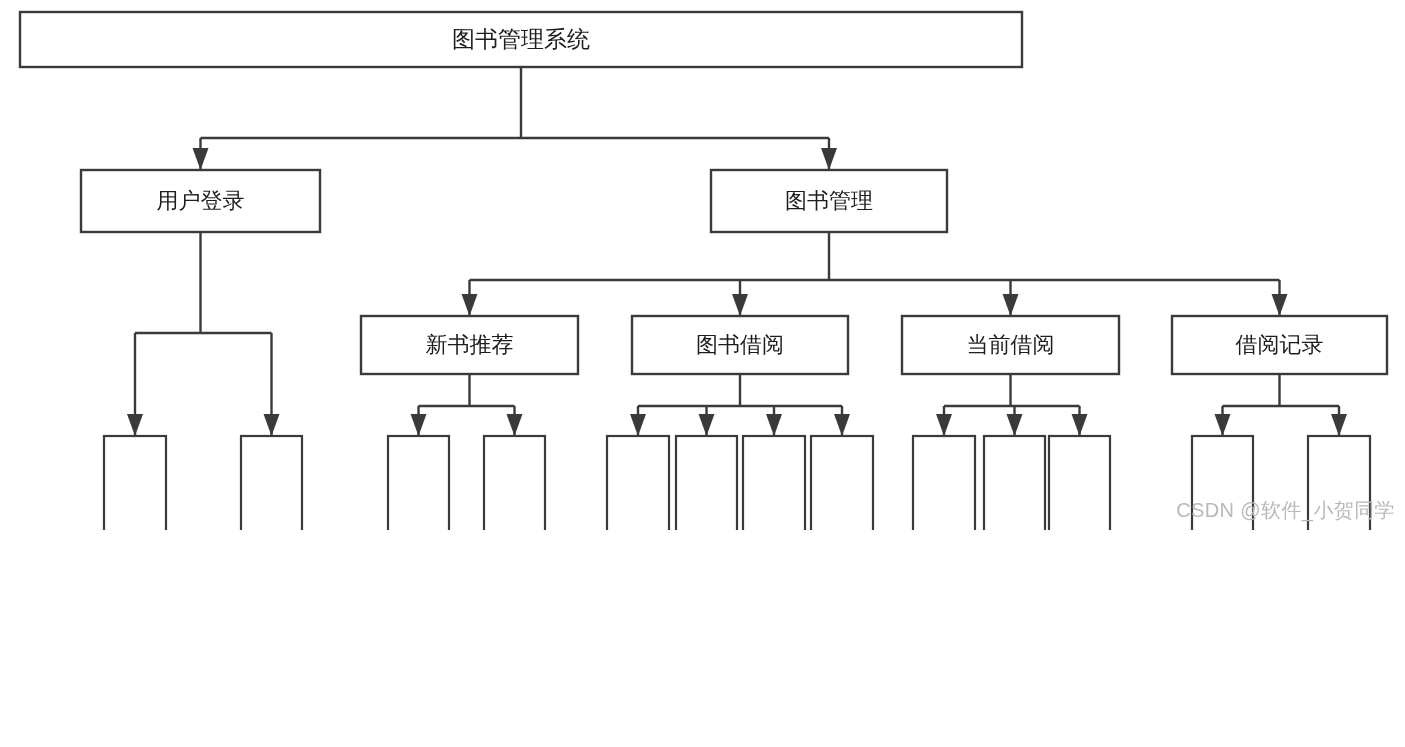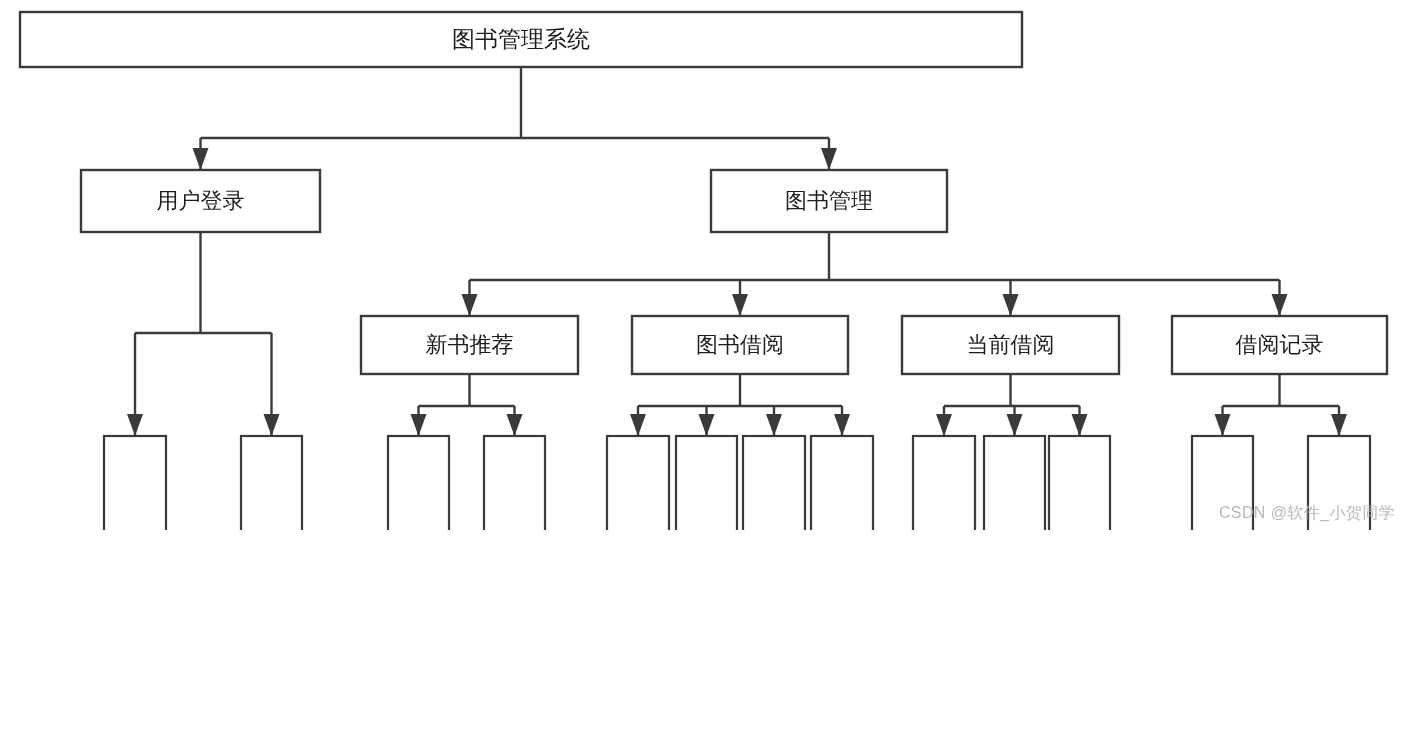--- a/index.html
+++ b/index.html
@@ -72,21 +72,21 @@
     letter-spacing: 1.5px;
     color: #1d1d1d;
     white-space: nowrap;
     text-align: center;
   }
   .watermark {
     position: absolute;
     right: 10px;
     bottom: 6px;
     font-family: "Liberation Sans", "DejaVu Sans", sans-serif;
-    font-size: 16px;
+    font-size: 20px;
     color: #b8b8b8;
     letter-spacing: 0.4px;
     white-space: nowrap;
     text-align: center;
   }
 </style>
 </head>
 <body>
 
 <div id="diagram-root">

